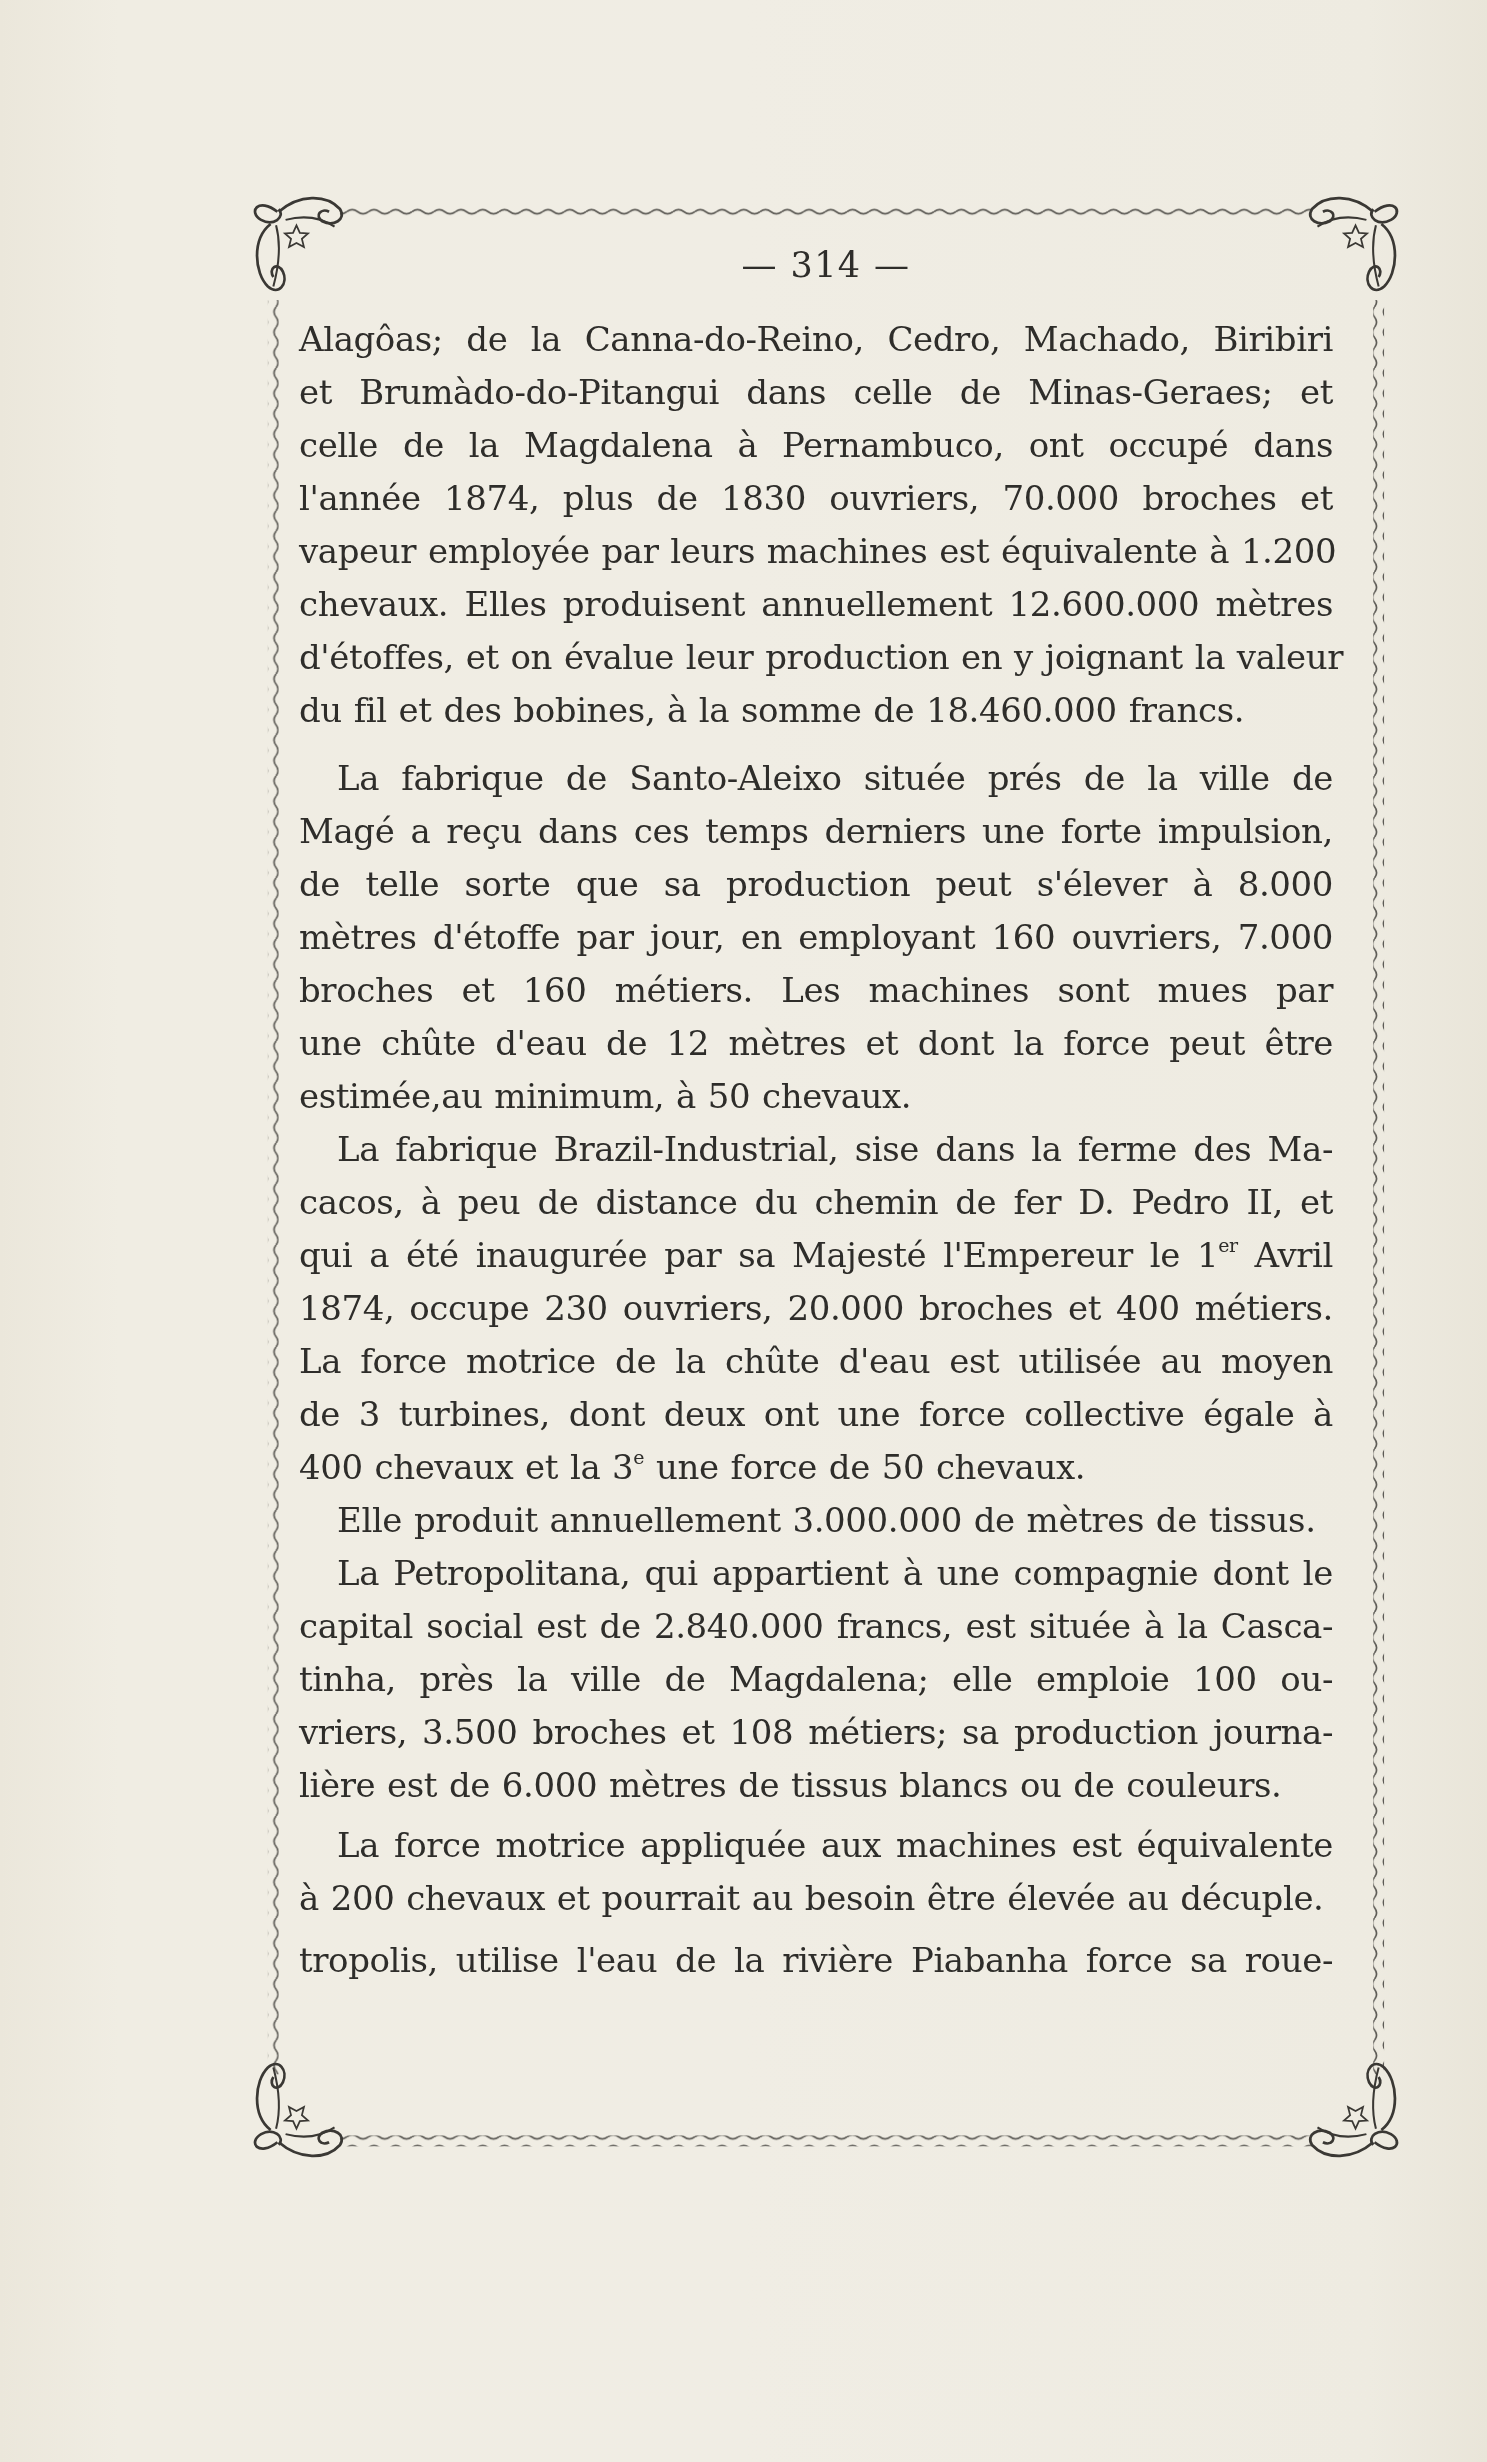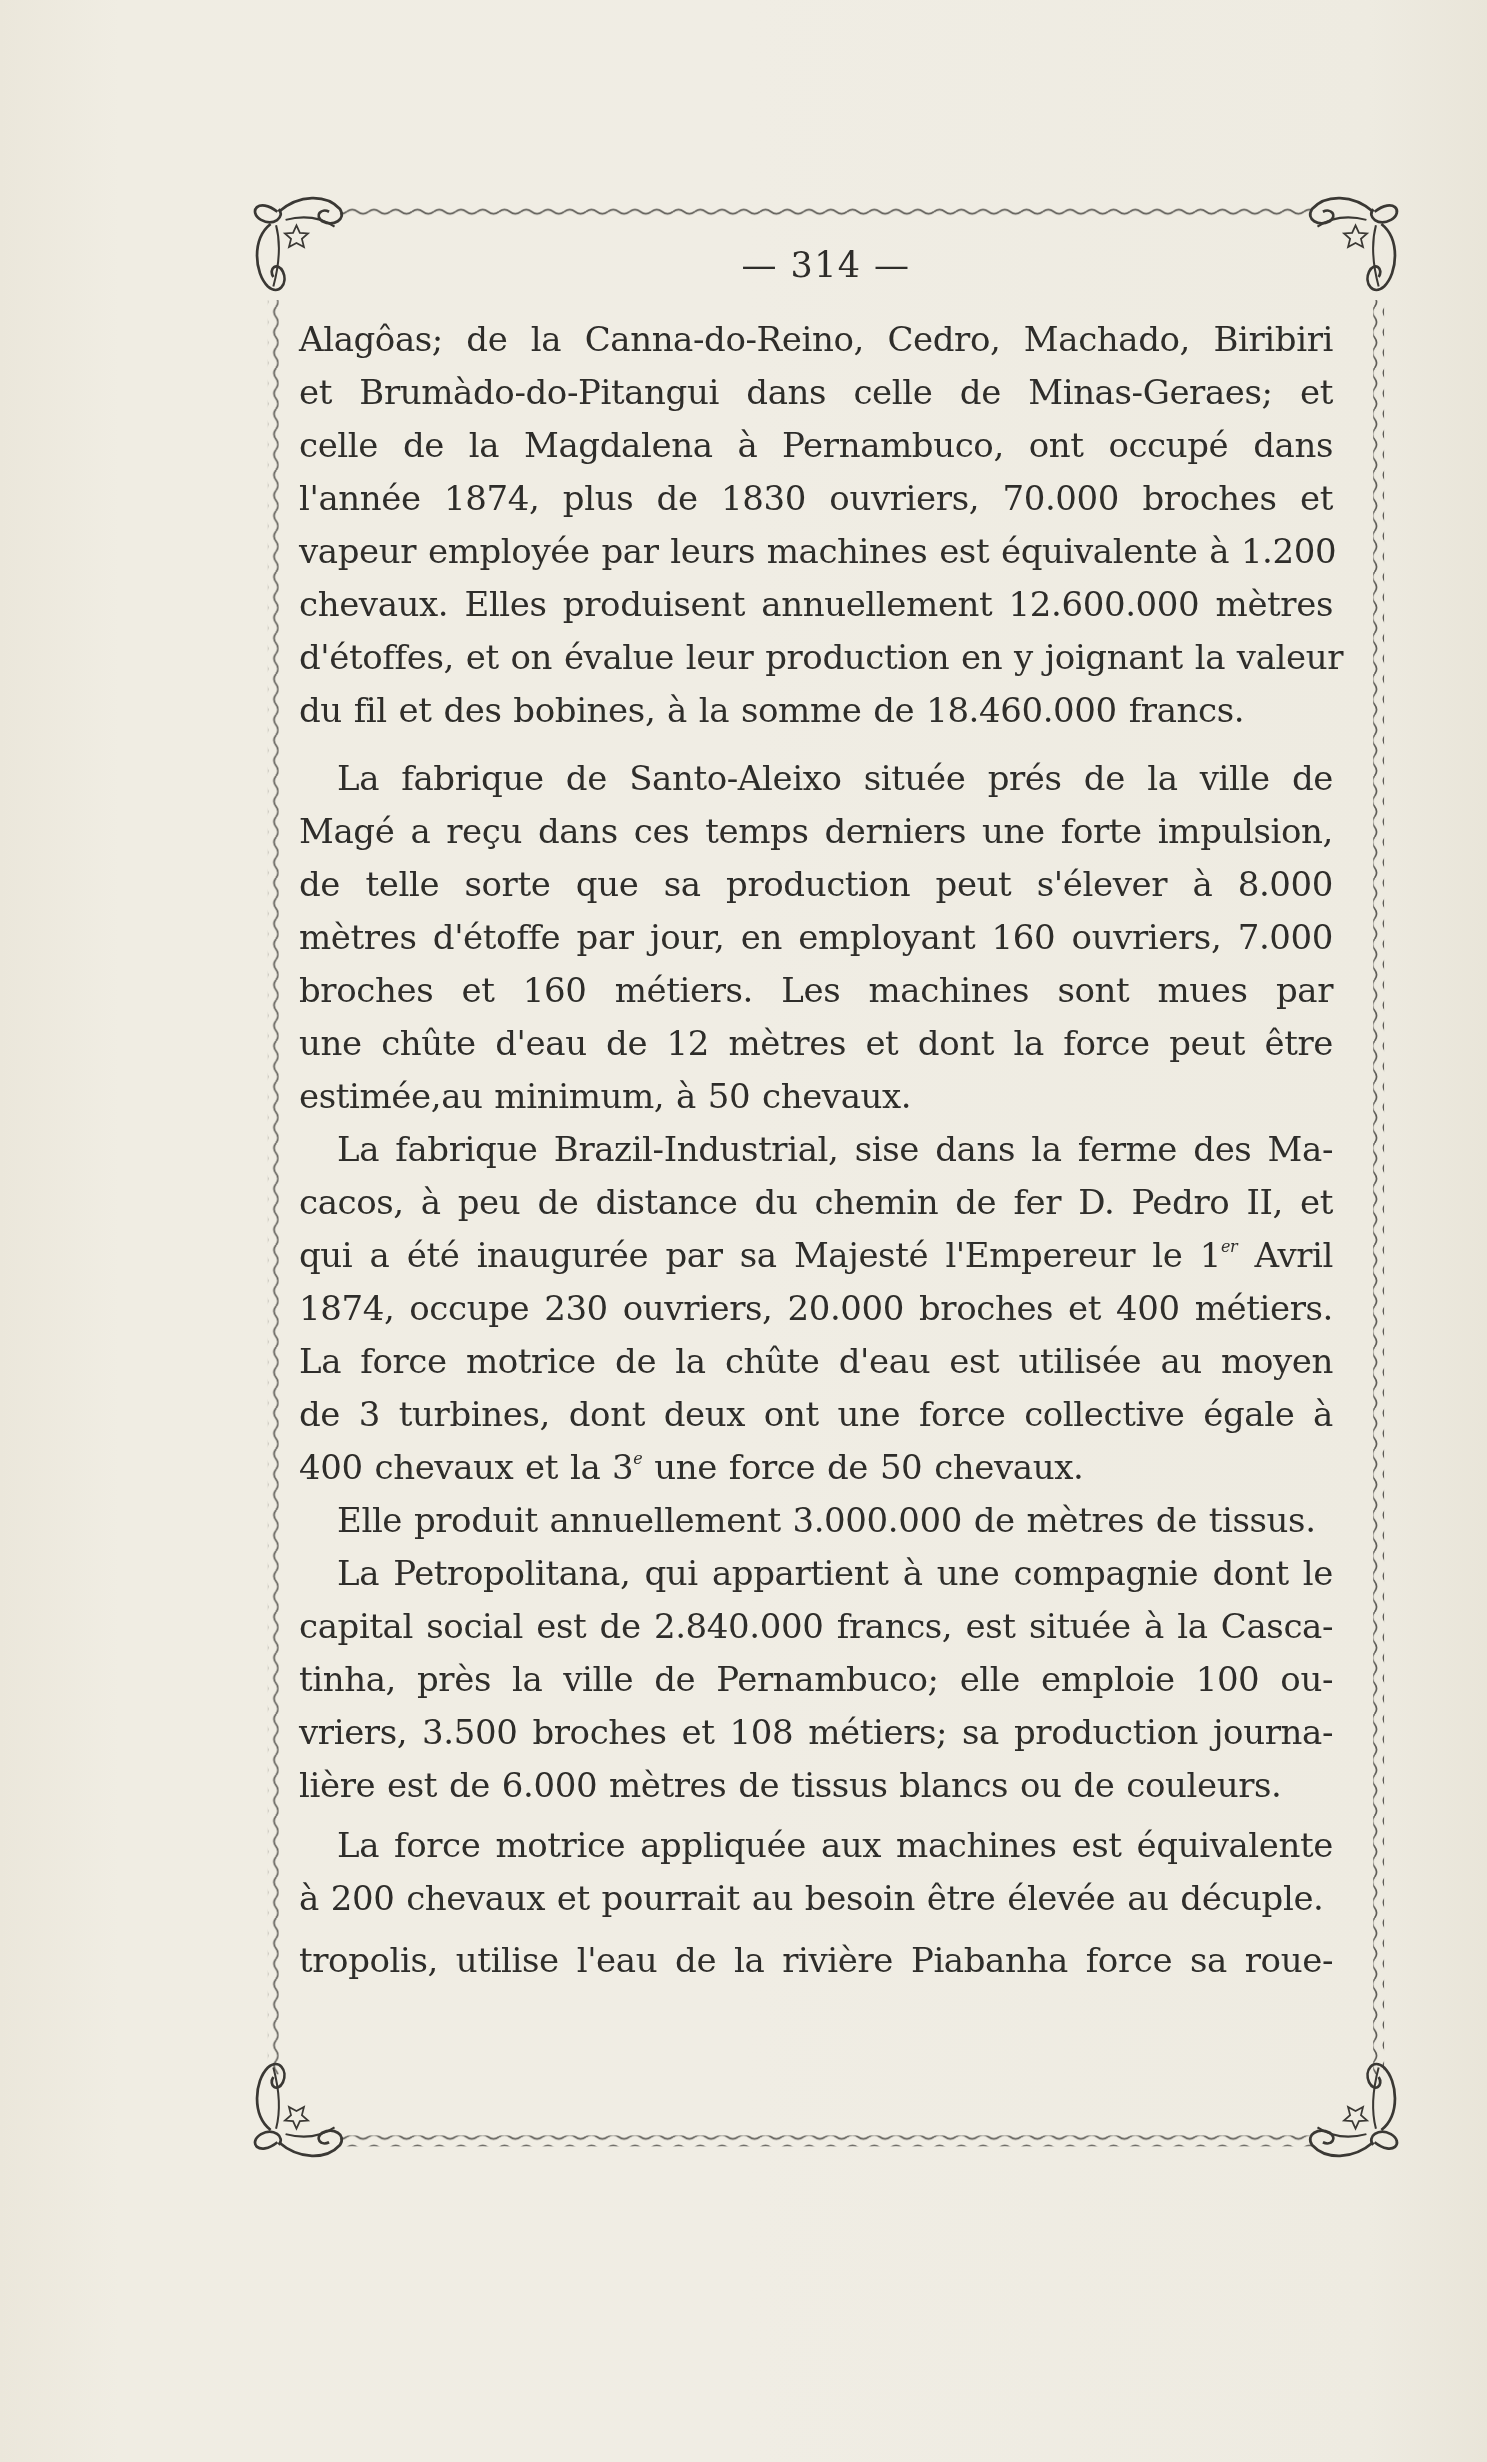--- a/index.html
+++ b/index.html
@@ -64,24 +64,23 @@
     .line.last {
       text-align-last: left;
     }
     .line.indent {
       padding-left: 38px;
     }
     .para-gap {
       height: 15px;
     }
     sup {
-      font-size: 16px;
+      font-size: 19px;
       line-height: 0;
       vertical-align: 15px;
-      font-style: italic;
     }
   </style>
 </head>
 <body>
 
 <div class="page">
   <div class="frame">
     <svg class="border-svg" viewBox="0 0 1730 2920" xmlns="http://www.w3.org/2000/svg">
       <defs>
         <pattern id="waveH" x="0" y="0" width="32" height="16" patternUnits="userSpaceOnUse">
@@ -159,21 +158,21 @@
         <div class="line last"><span>400 chevaux et la 3</span><sup>e</sup><span> une force de 50 chevaux.</span></div>
       </div>
 
       <div>
         <div class="line indent last">Elle produit annuellement 3.000.000 de mètres de tissus.</div>
       </div>
 
       <div>
         <div class="line indent">La Petropolitana, qui appartient à une compagnie dont le</div>
         <div class="line">capital social est de 2.840.000 francs, est située à la Casca-</div>
-        <div class="line">tinha, près la ville de Pernambuco; elle emploie 100 ou-</div>
+        <div class="line">tinha, près la ville de Magdalena; elle emploie 100 ou-</div>
         <div class="line">vriers, 3.500 broches et 108 métiers; sa production journa-</div>
         <div class="line last">lière est de 6.000 mètres de tissus blancs ou de couleurs.</div>
       </div>
       <div class="para-gap" style="height:6.8px"></div>
 
       <div>
         <div class="line indent">La force motrice appliquée aux machines est équivalente</div>
         <div class="line last">à 200 chevaux et pourrait au besoin être élevée au décuple.</div>
       </div>
       <div class="para-gap" style="height:9.5px"></div>

